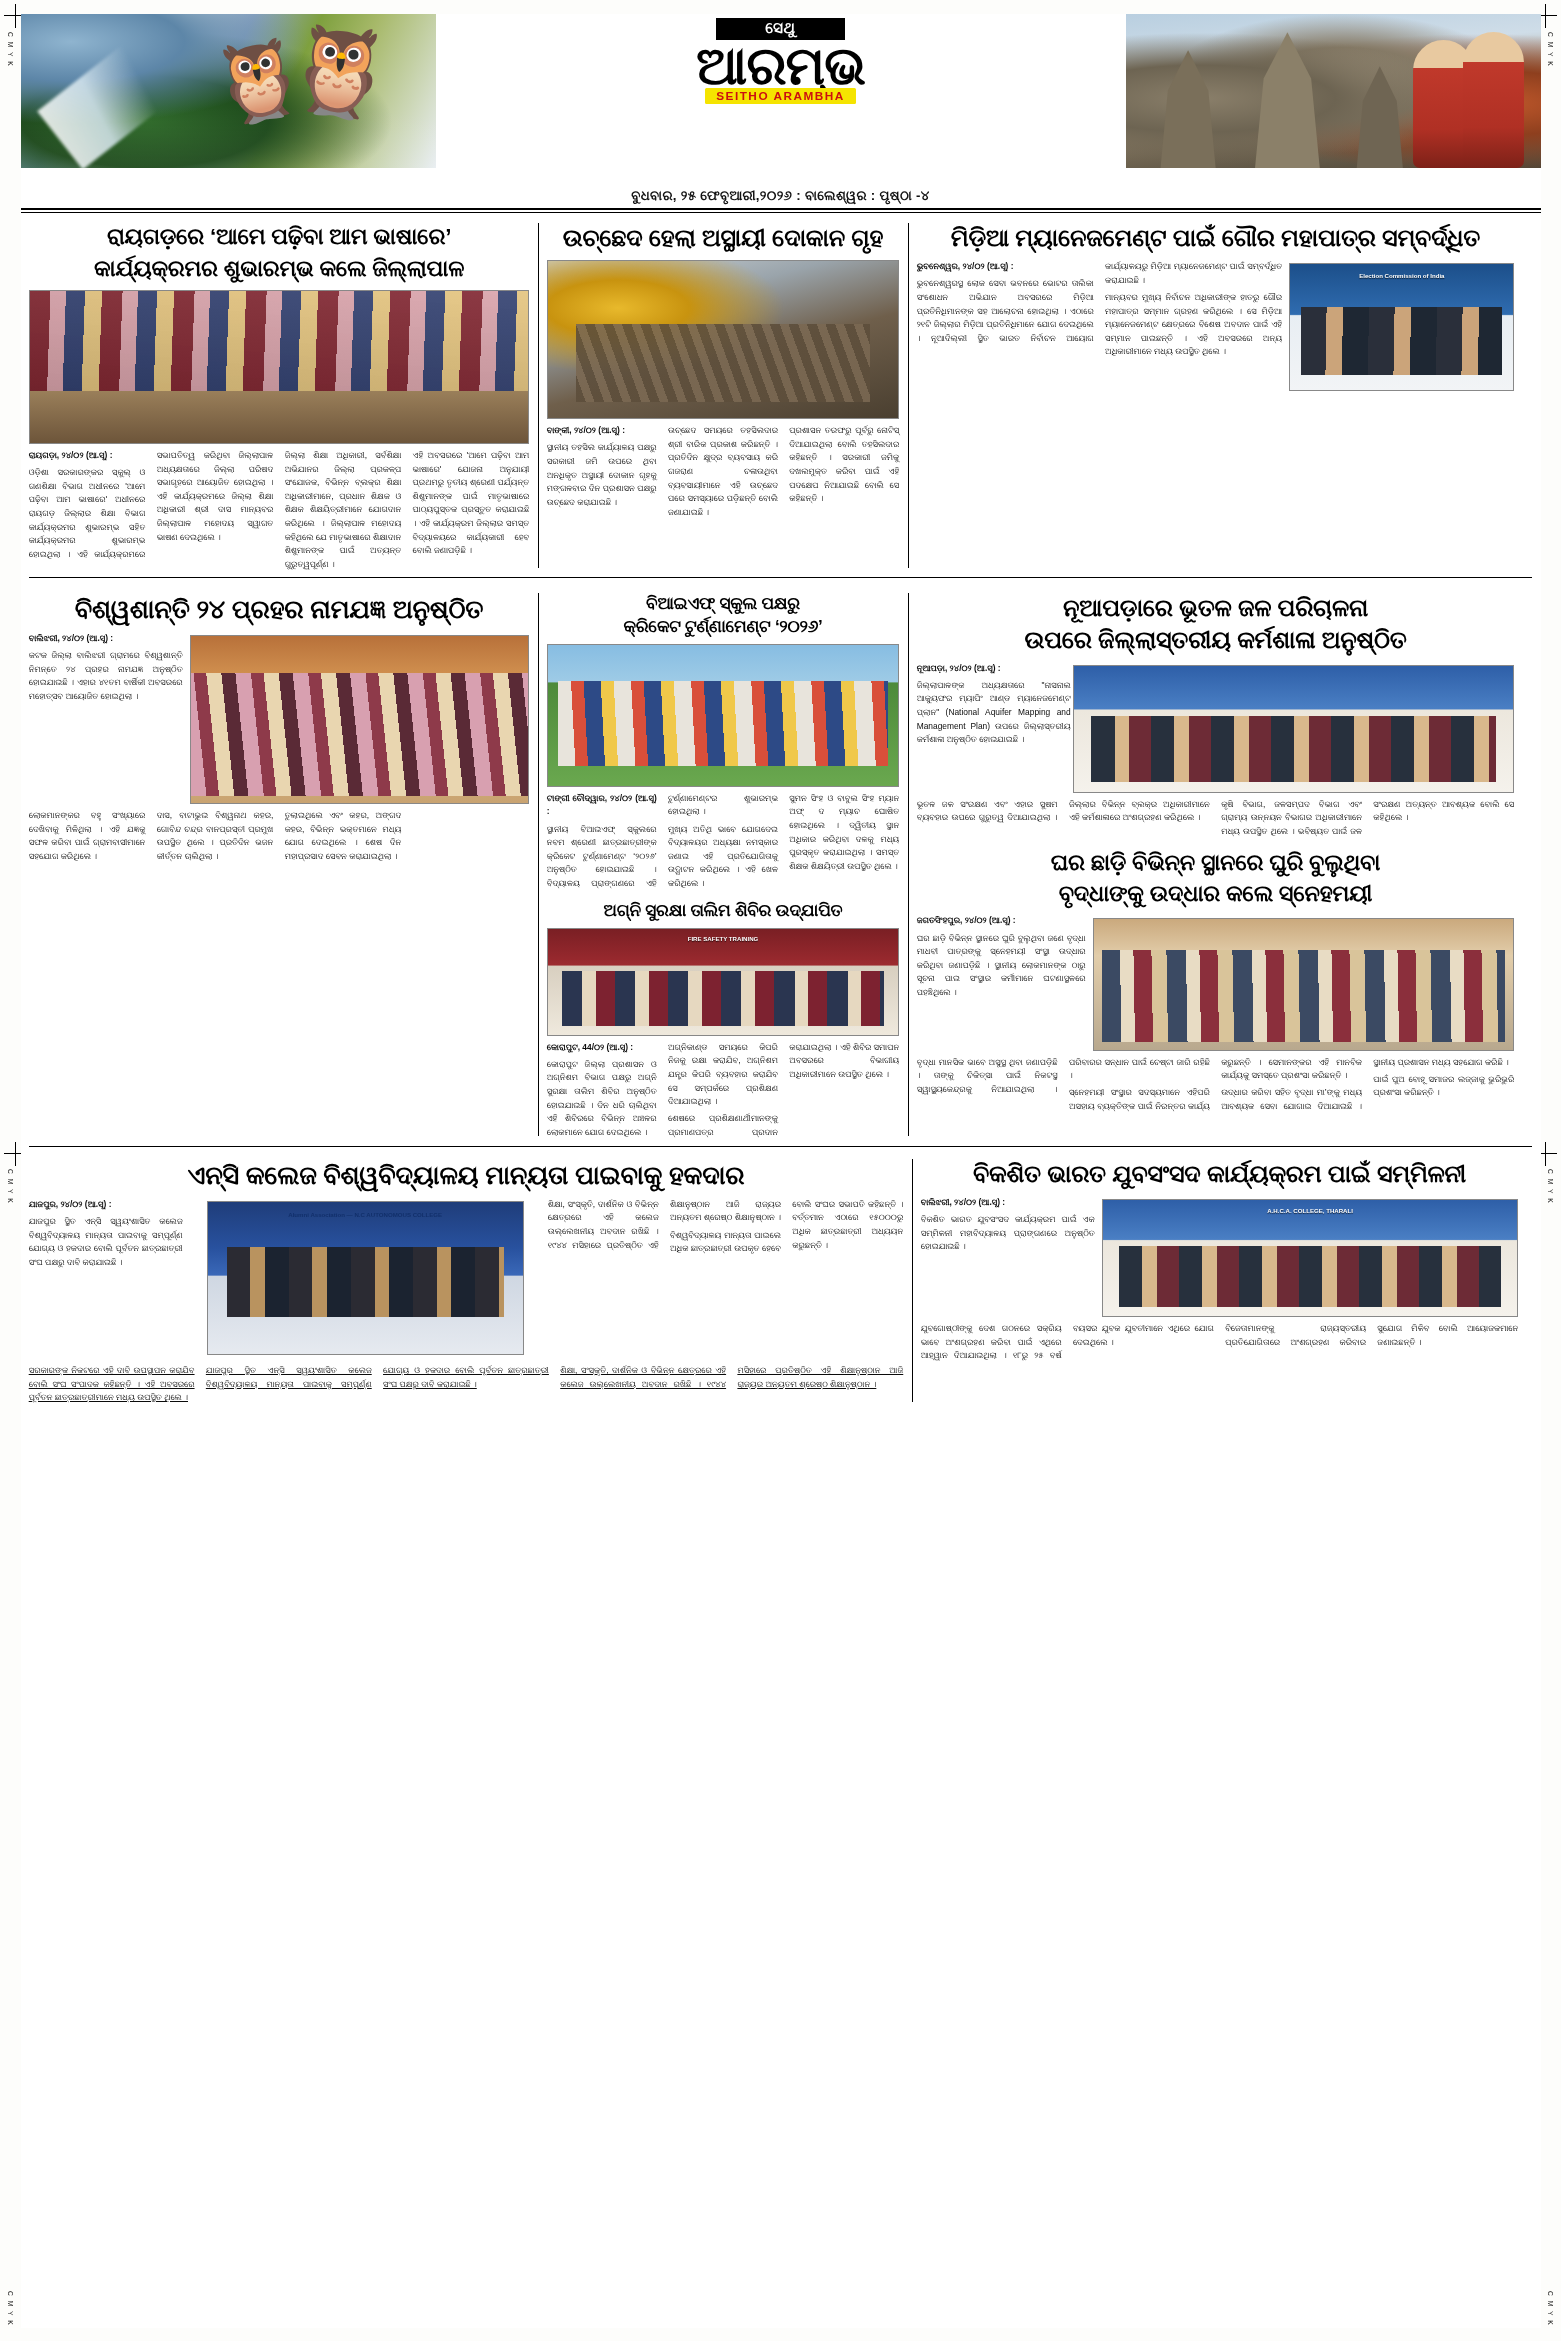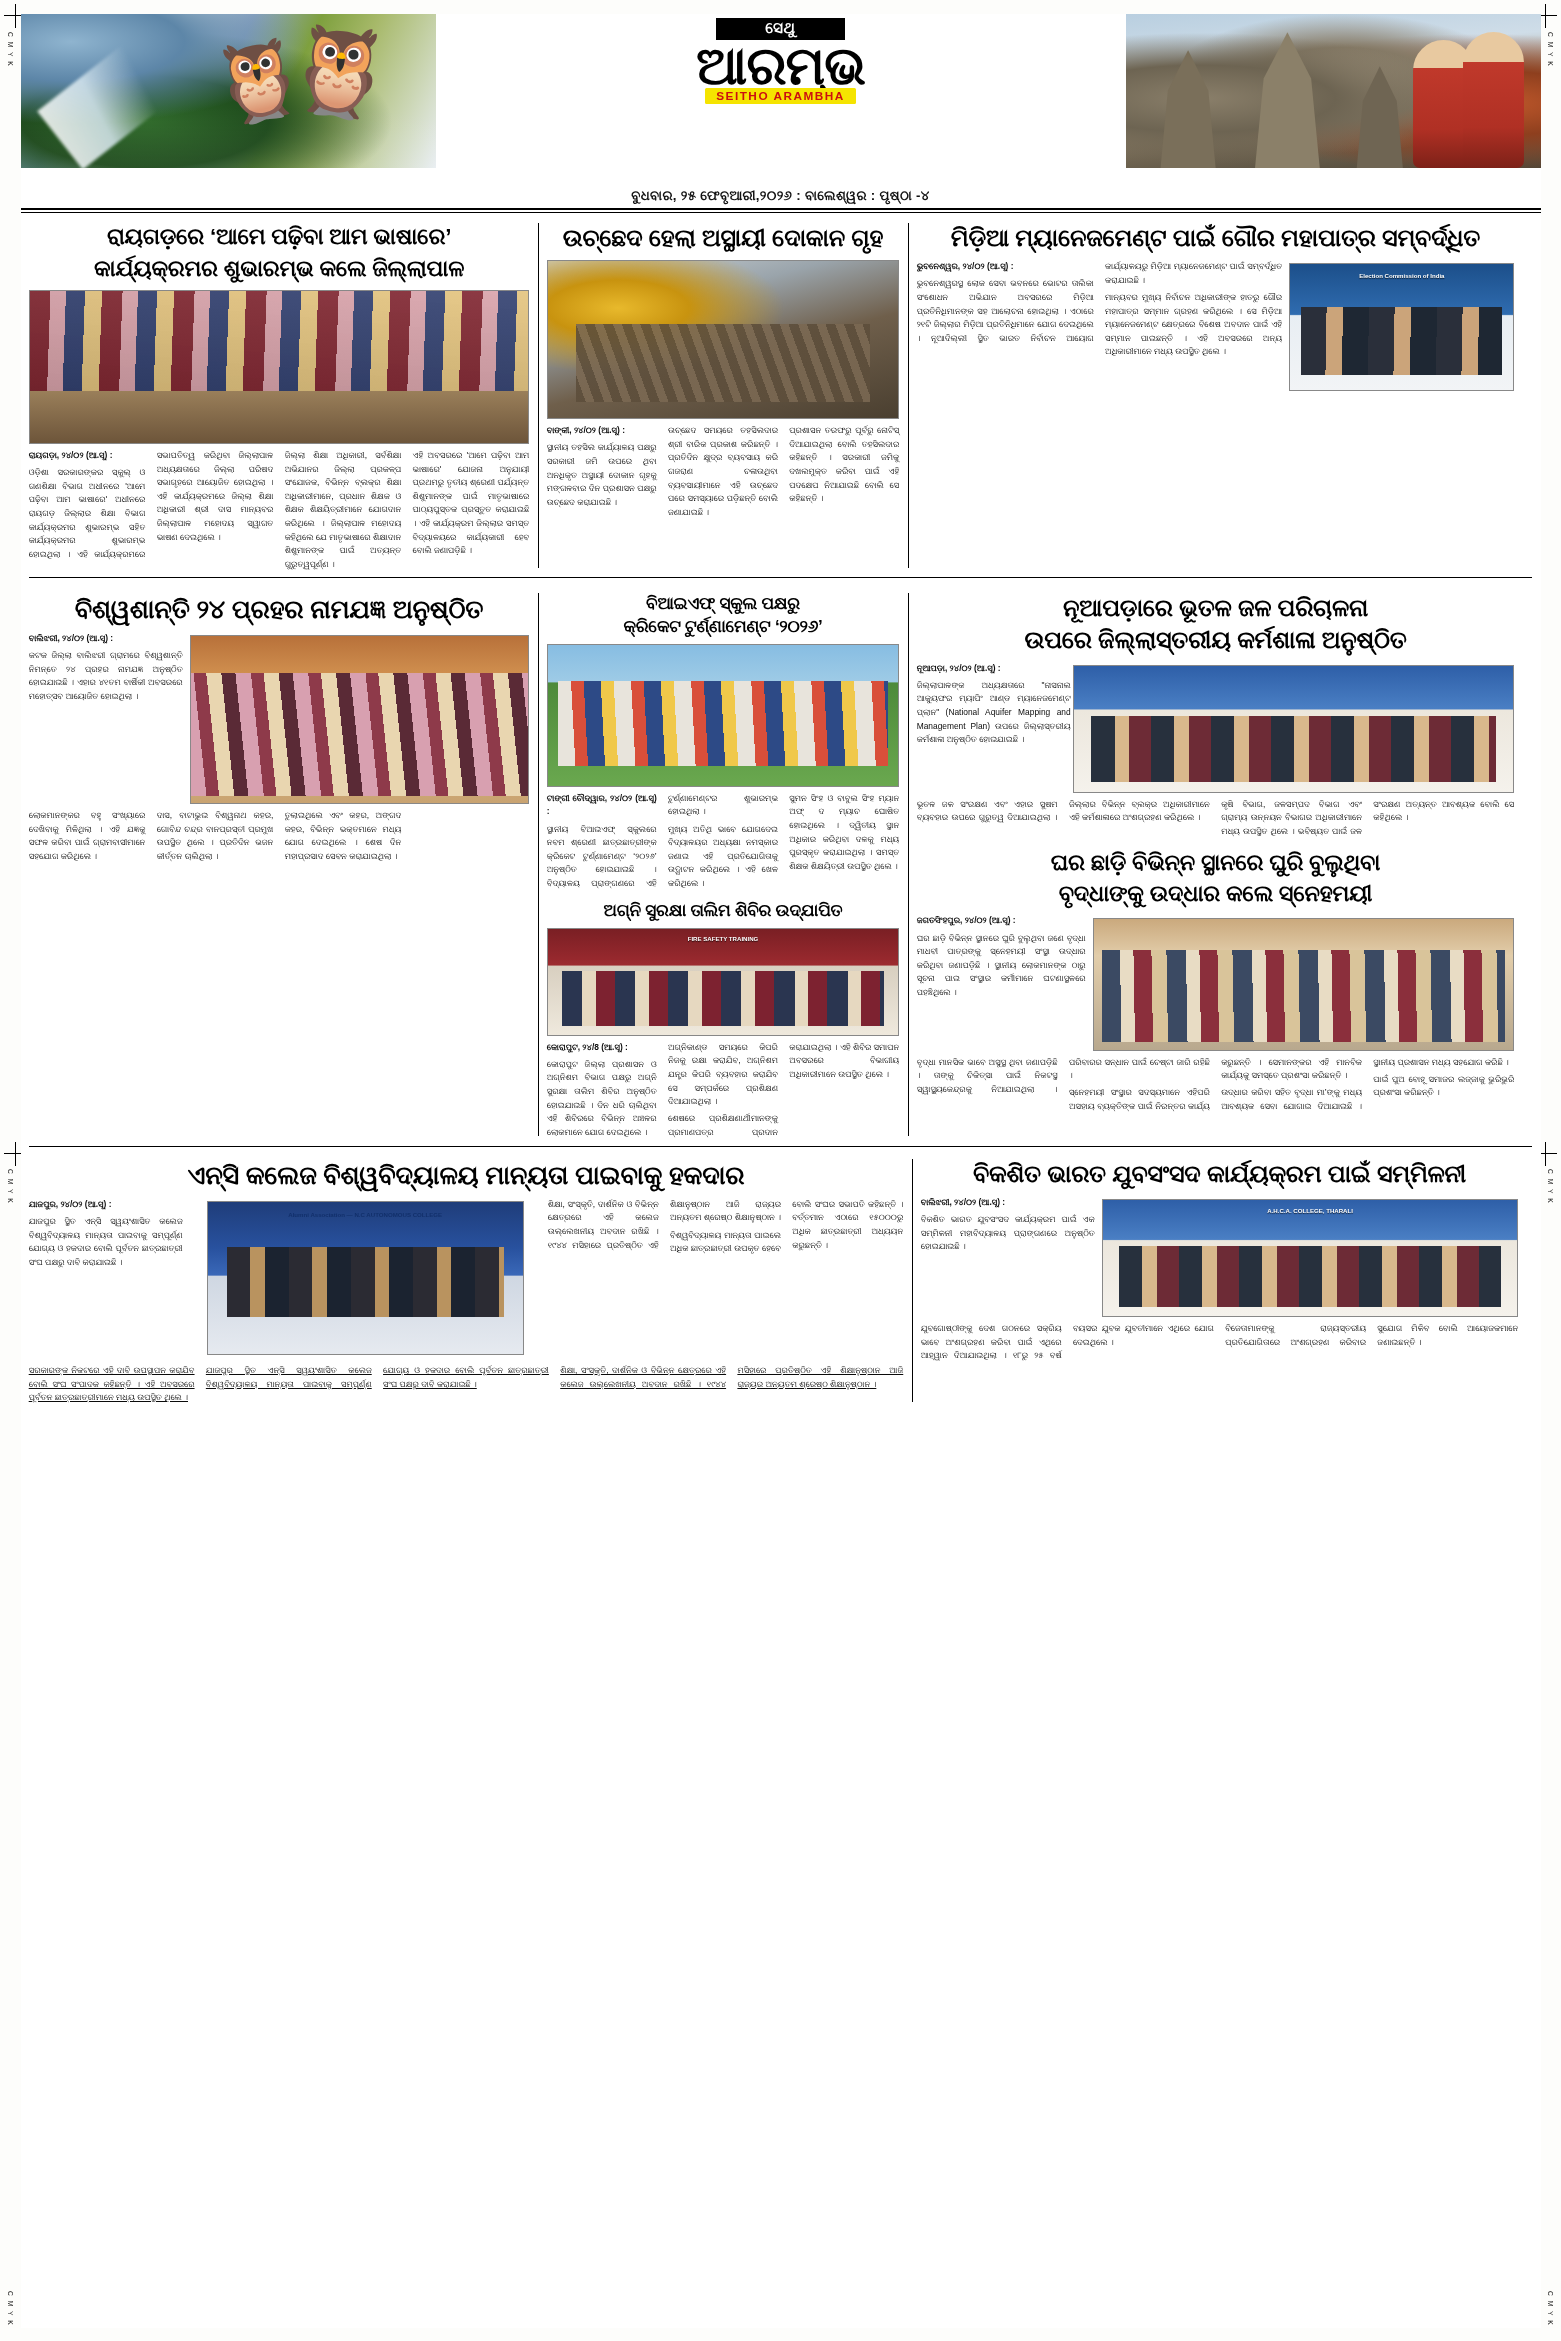--- a/index.html
+++ b/index.html
@@ -280,21 +280,21 @@
         <p>ସ୍ଥାନୀୟ ବିଆଇଏଫ୍ ସ୍କୁଲରେ ନବମ ଶ୍ରେଣୀ ଛାତ୍ରଛାତ୍ରୀଙ୍କ କ୍ରିକେଟ ଟୁର୍ଣ୍ଣାମେଣ୍ଟ ‘୨୦୨୬’ ଅନୁଷ୍ଠିତ ହୋଇଯାଇଛି । ବିଦ୍ୟାଳୟ ପ୍ରାଙ୍ଗଣରେ ଏହି ଟୁର୍ଣ୍ଣାମେଣ୍ଟର ଶୁଭାରମ୍ଭ ହୋଇଥିଲା ।</p>
         <p>ମୁଖ୍ୟ ଅତିଥି ଭାବେ ଯୋଗଦେଇ ବିଦ୍ୟାଳୟର ଅଧ୍ୟକ୍ଷା ନମସ୍କାର ଜଣାଇ ଏହି ପ୍ରତିଯୋଗିତାକୁ ଉଦ୍ଘାଟନ କରିଥିଲେ । ଏହି ଖେଳ କରିଥିଲେ ।</p>
         <p>ସୁମନ ସିଂହ ଓ ବାବୁଲ ସିଂହ ମ୍ୟାନ ଅଫ୍ ଦ ମ୍ୟାଚ ଘୋଷିତ ହୋଇଥିଲେ । ଦ୍ୱିତୀୟ ସ୍ଥାନ ଅଧିକାର କରିଥିବା ଦଳକୁ ମଧ୍ୟ ପୁରସ୍କୃତ କରାଯାଇଥିଲା । ସମସ୍ତ ଶିକ୍ଷକ ଶିକ୍ଷୟିତ୍ରୀ ଉପସ୍ଥିତ ଥିଲେ ।</p>
       </div>
 
       <h2 class="hl xs" style="margin-top:9.2px;">ଅଗ୍ନି ସୁରକ୍ଷା ତାଲିମ ଶିବିର ଉଦ୍‌ଯାପିତ</h2>
       <div class="photo stage" style="height:108px;">
         <div class="banner-txt">FIRE SAFETY TRAINING</div>
       </div>
       <div class="body-cols tcols3">
-        <p><span class="lead">କୋରାପୁଟ, ୨୪/8 (ଆ.ସୂ) :</span></p>
+        <p><span class="lead">କୋରାପୁଟ, 44/୦୨ (ଆ.ସୂ) :</span></p>
         <p>କୋରାପୁଟ ଜିଲ୍ଲା ପ୍ରଶାସନ ଓ ଅଗ୍ନିଶମ ବିଭାଗ ପକ୍ଷରୁ ଅଗ୍ନି ସୁରକ୍ଷା ତାଲିମ ଶିବିର ଅନୁଷ୍ଠିତ ହୋଇଯାଇଛି । ଦିନ ଧରି ଚାଲିଥିବା ଏହି ଶିବିରରେ ବିଭିନ୍ନ ଅଞ୍ଚଳର ଲୋକମାନେ ଯୋଗ ଦେଇଥିଲେ ।</p>
         <p>ଅଗ୍ନିକାଣ୍ଡ ସମୟରେ କିପରି ନିଜକୁ ରକ୍ଷା କରାଯିବ, ଅଗ୍ନିଶମ ଯନ୍ତ୍ର କିପରି ବ୍ୟବହାର କରାଯିବ ସେ ସମ୍ପର୍କରେ ପ୍ରଶିକ୍ଷଣ ଦିଆଯାଇଥିଲା ।</p>
         <p>ଶେଷରେ ପ୍ରଶିକ୍ଷଣାର୍ଥୀମାନଙ୍କୁ ପ୍ରମାଣପତ୍ର ପ୍ରଦାନ କରାଯାଇଥିଲା । ଏହି ଶିବିର ସମାପନ ଅବସରରେ ବିଭାଗୀୟ ଅଧିକାରୀମାନେ ଉପସ୍ଥିତ ଥିଲେ ।</p>
       </div>
     </div>
 
     <div class="vline"></div>
 
     <div class="col" style="width:614px;">
       <h2 class="hl sm">ନୂଆପଡ଼ାରେ ଭୂତଳ ଜଳ ପରିଚାଳନା</h2>

